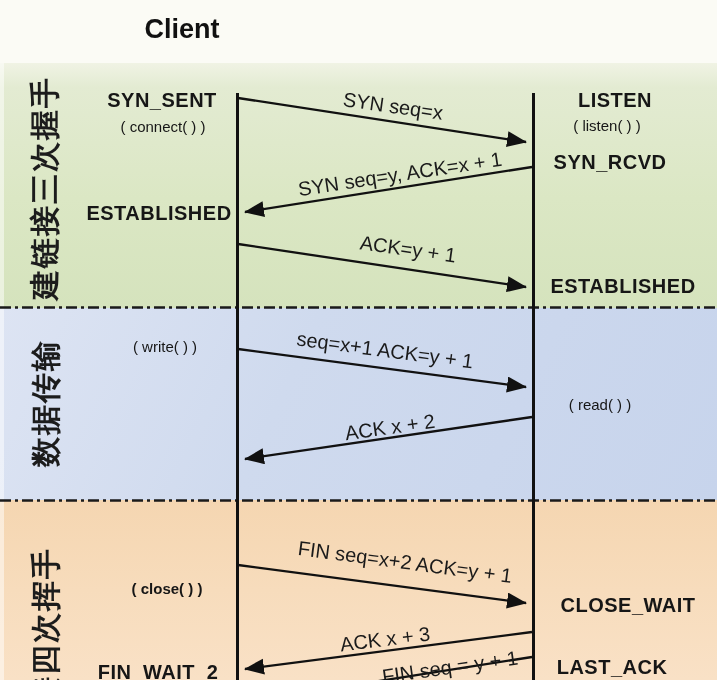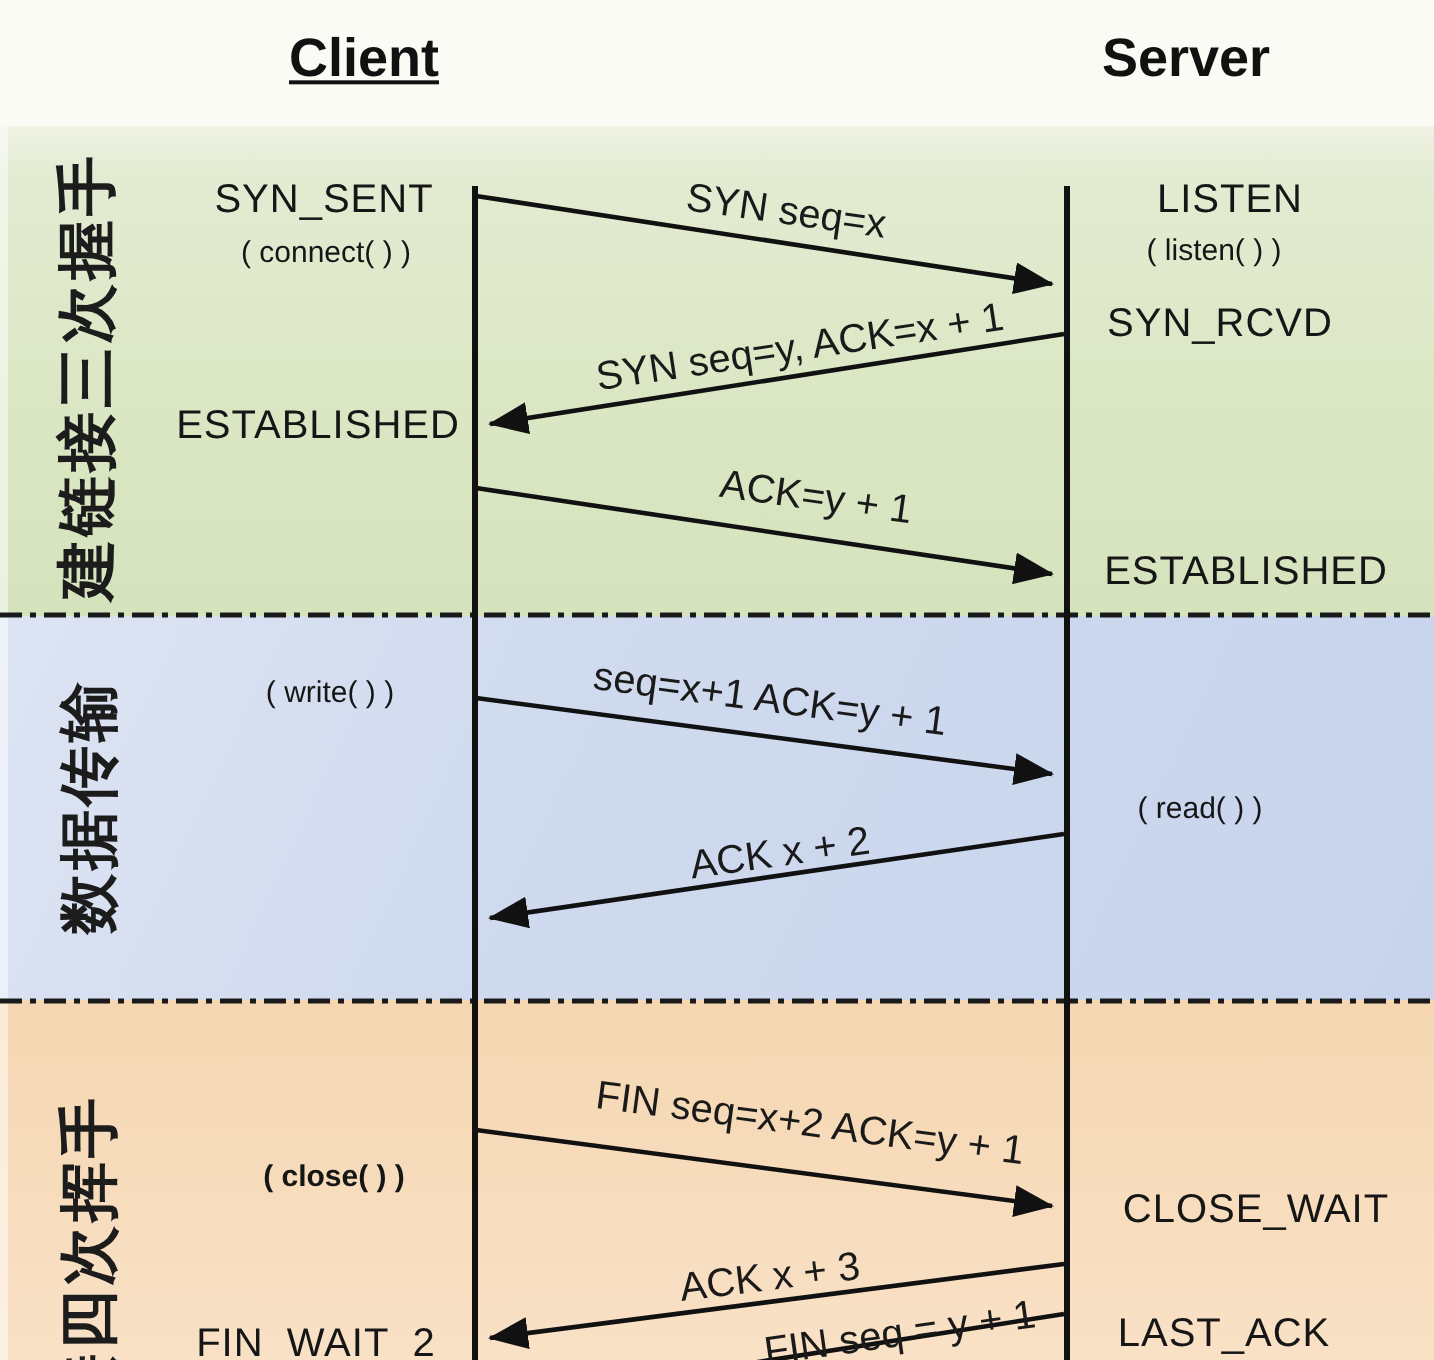--- a/index.html
+++ b/index.html
@@ -17,28 +17,28 @@
     background:linear-gradient(180deg,#f5d6b1 0%,#f7dcbc 50%,#f9e1c6 100%);}
   .edge-strip{position:absolute;left:0;top:63px;height:617px;width:4px;
     background:rgba(255,255,255,.5);}
 
   svg.overlay{position:absolute;left:0;top:0;pointer-events:none;}
 
   
   .lbl{position:absolute;transform:translate(-50%,-50%);white-space:nowrap;
        color:#161616;line-height:1.1;}
   .title{font-size:27px;font-weight:bold;color:#111;}
-  .state{font-size:20px;font-weight:normal;letter-spacing:.5px;}
+  .state{font-size:20px;font-weight:bold;letter-spacing:.5px;}
   .call{font-size:15px;}
   .msg{font-size:20px;color:#1a1a1a;}
   .cjk{font-family:"DejaVu Serif","Liberation Serif",serif;
        font-size:30px;font-weight:bold;letter-spacing:2px;color:#1c1c1c;}
 
   
-  .p-client-title{left:182px;top:30px;text-decoration:underline;}
+  .p-client-title{left:182px;top:30px;}
   .p-server-title{left:593px;top:30px;}
 
   .p-hs-label{left:44px;top:188px;transform:translate(-50%,-50%) rotate(-90deg);}
   .p-tr-label{left:45px;top:403px;transform:translate(-50%,-50%) rotate(-90deg);}
   .p-td-label{left:45px;top:627px;transform:translate(-50%,-50%) rotate(-90deg);}
 
   .p-syn-sent{left:162px;top:100px;}
   .p-connect{left:163px;top:127px;}
   .p-estab-c{left:159px;top:213px;}
   .p-listen{left:615px;top:100px;}
@@ -93,21 +93,20 @@
 
     <line x1="238" y1="349" x2="526" y2="387" stroke="#111" stroke-width="2.3" marker-end="url(#ah)"></line>
     <line x1="532" y1="417" x2="245" y2="459" stroke="#111" stroke-width="2.3" marker-end="url(#ah)"></line>
 
     <line x1="238" y1="565" x2="526" y2="603" stroke="#111" stroke-width="2.3" marker-end="url(#ah)"></line>
     <line x1="532" y1="632" x2="245" y2="669" stroke="#111" stroke-width="2.3" marker-end="url(#ah)"></line>
     <line x1="532" y1="657" x2="360" y2="684" stroke="#111" stroke-width="2.3"></line>
   </svg>
 
   <div class="lbl title p-client-title">Client</div>
-  <div class="lbl title p-server-title">Server</div>
 
   <div class="lbl cjk p-hs-label">建链接三次握手</div>
   <div class="lbl cjk p-tr-label">数据传输</div>
   <div class="lbl cjk p-td-label"><span>接</span><span>四次挥手</span></div>
 
   <div class="lbl state p-syn-sent">SYN_SENT</div>
   <div class="lbl call p-connect">( connect( ) )</div>
   <div class="lbl state p-estab-c">ESTABLISHED</div>
   <div class="lbl state p-listen">LISTEN</div>
   <div class="lbl call p-listen-call">( listen( ) )</div>

